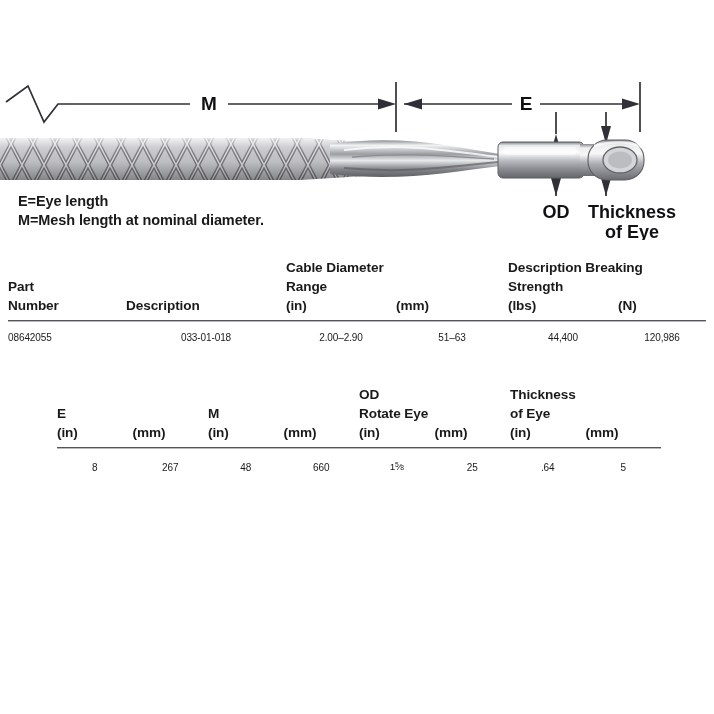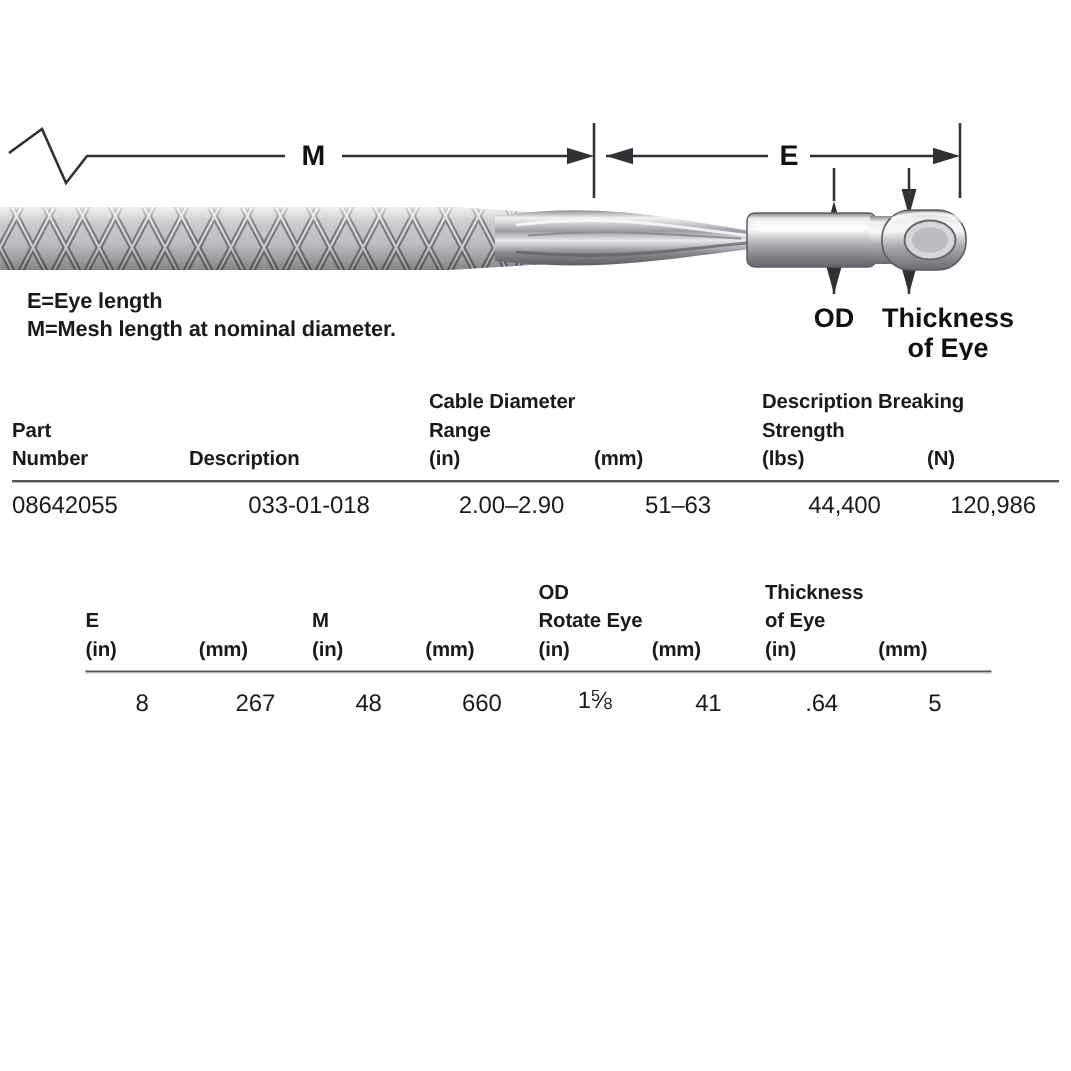--- a/index.html
+++ b/index.html
@@ -52,21 +52,21 @@
     vertical-align: bottom;
     white-space: nowrap;
   }
   .spec-table th {
     font-weight: bold;
     font-size: 13.6px;
     line-height: 19px;
     text-align: left;
   }
   .spec-table td {
-    font-size: 16px;
+    font-size: 10px;
     line-height: 19px;
     text-align: center;
   }
   .grouphead { padding-bottom: 0px; }
   .unitrow th { padding-bottom: 5px; }
 
   
   tr.rule-row td {
     padding: 0;
     height: 0;
@@ -307,18 +307,18 @@
   </thead>
   <tbody>
     <tr class="datarow">
       <td>8</td>
       <td>267</td>
       <td>48</td>
       <td>660</td>
       <td>
         <span class="sup-frac"><span>1</span><sup>5</sup>⁄<sub>8</sub></span>
       </td>
-      <td>41</td>
+      <td>25</td>
       <td>.64</td>
       <td>5</td>
     </tr>
   </tbody>
 </table>
 
 </body></html>

